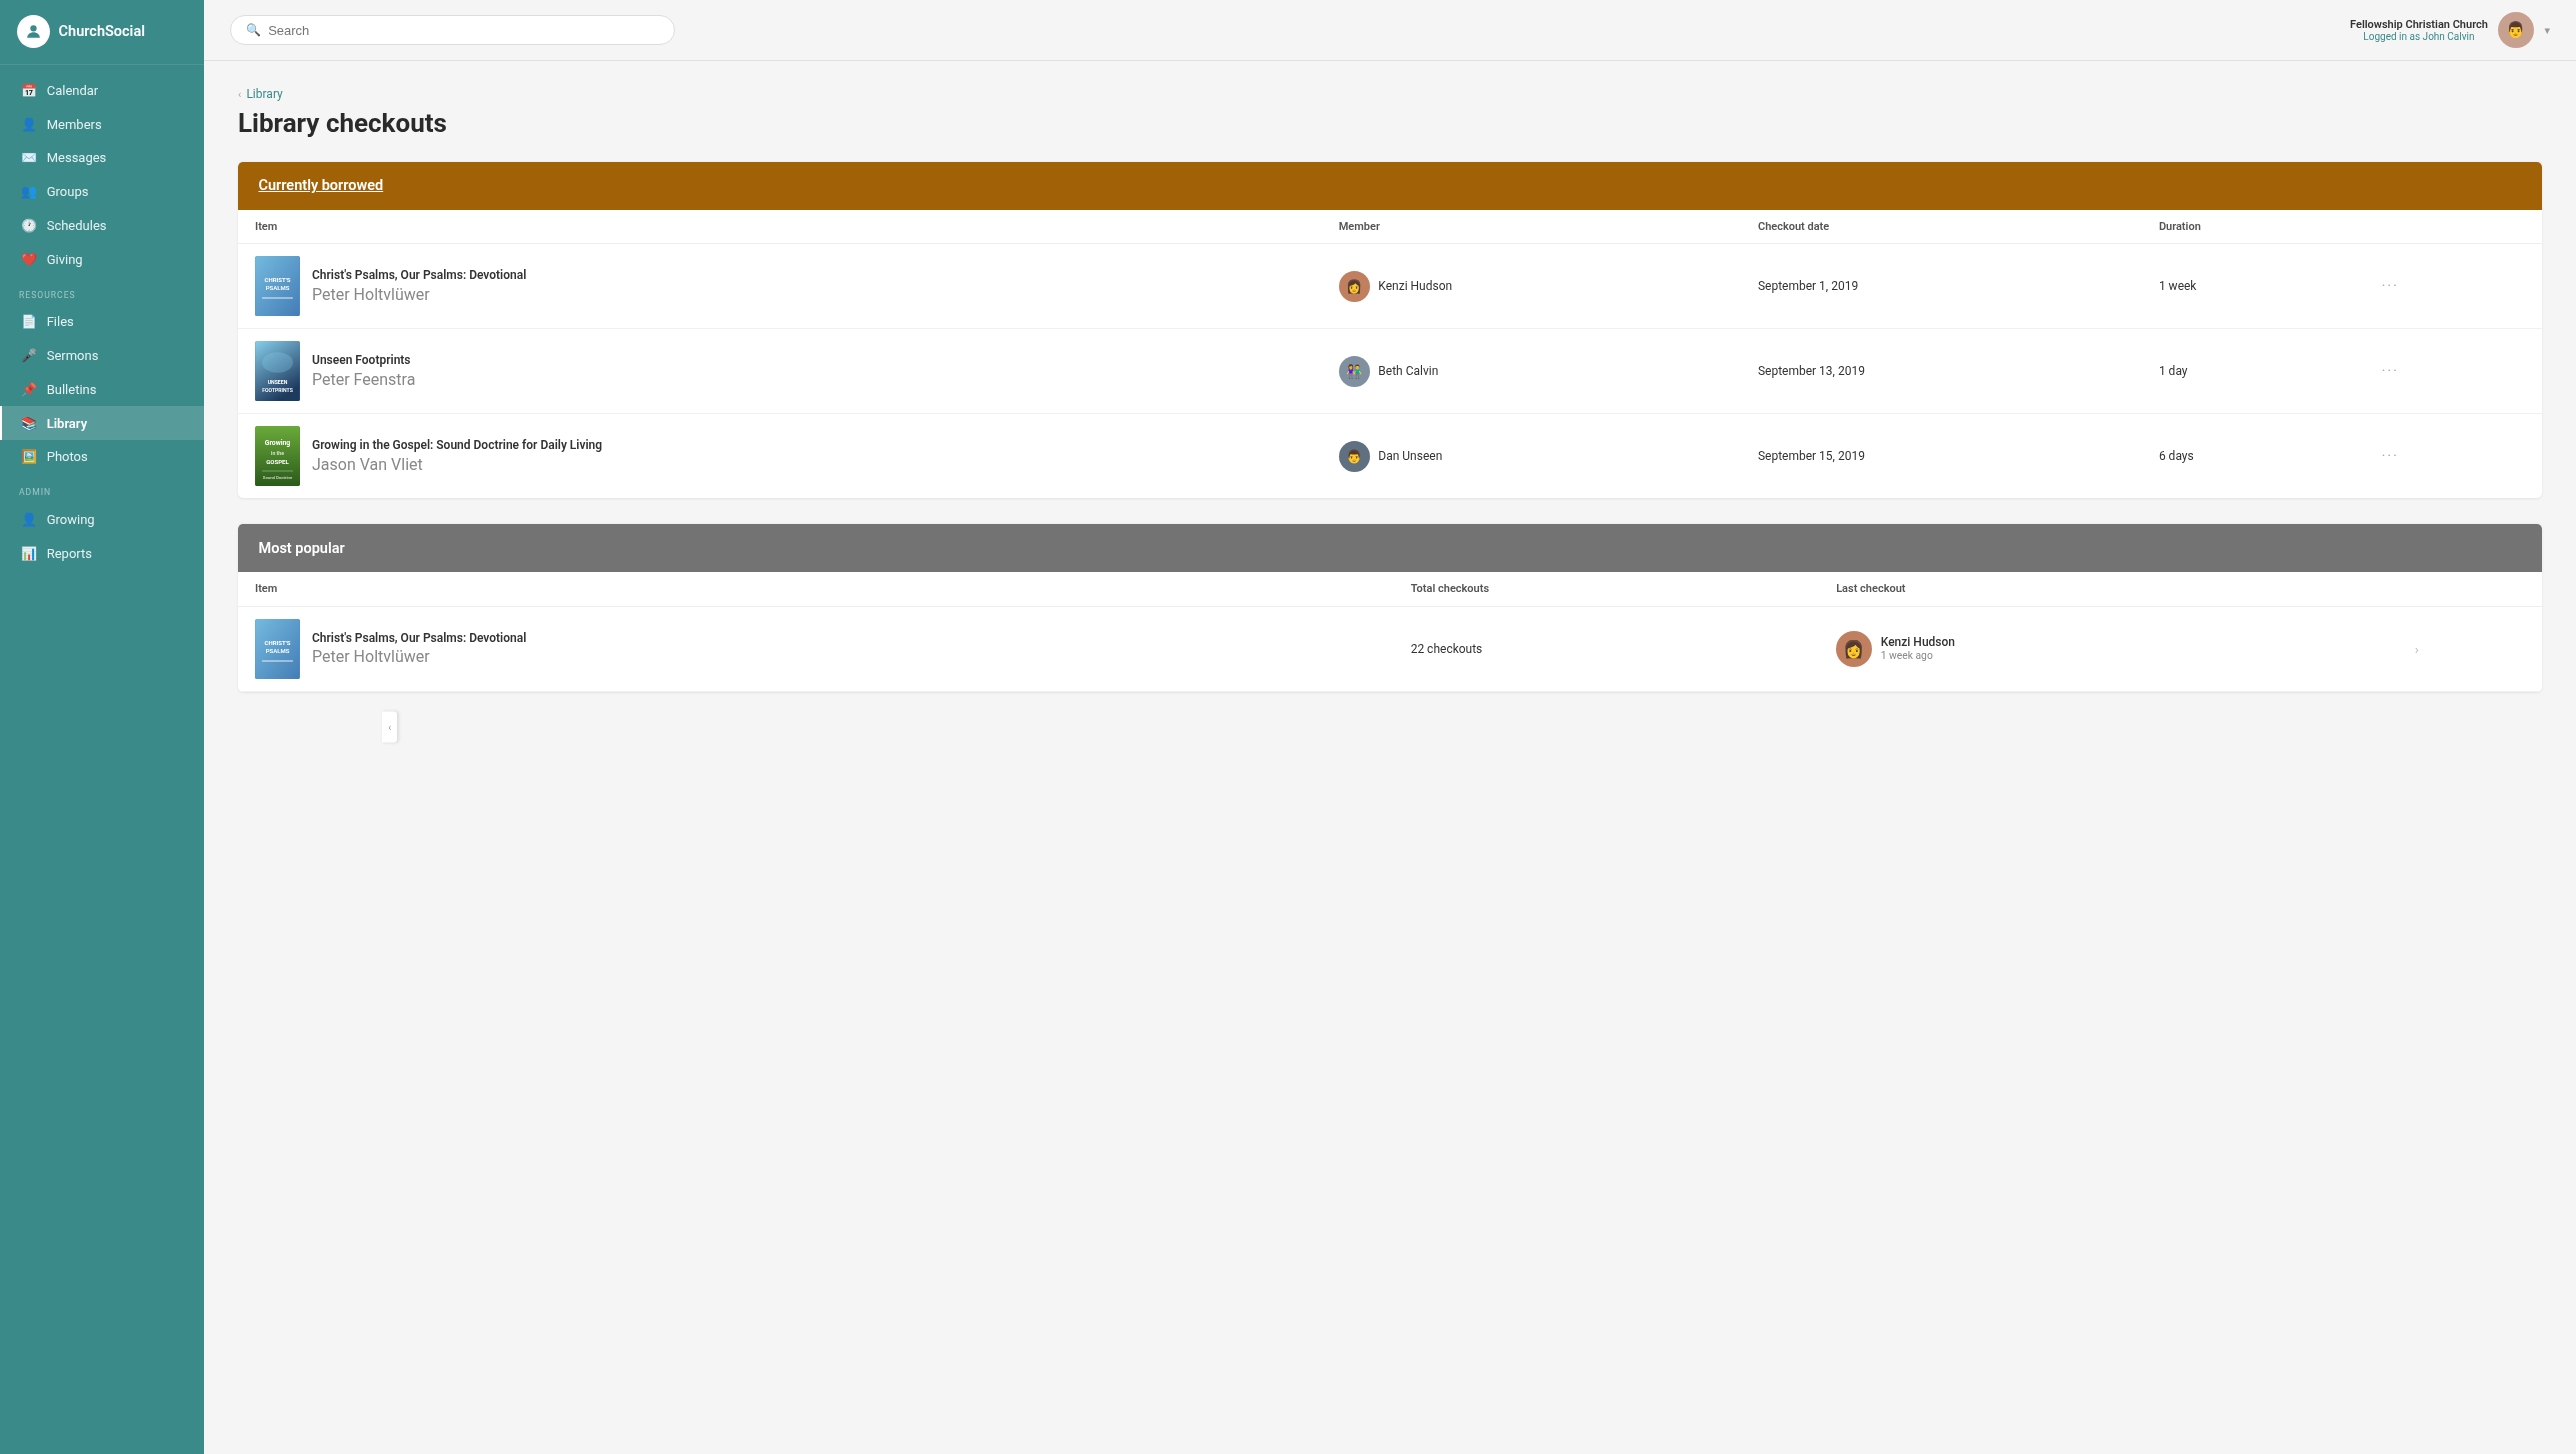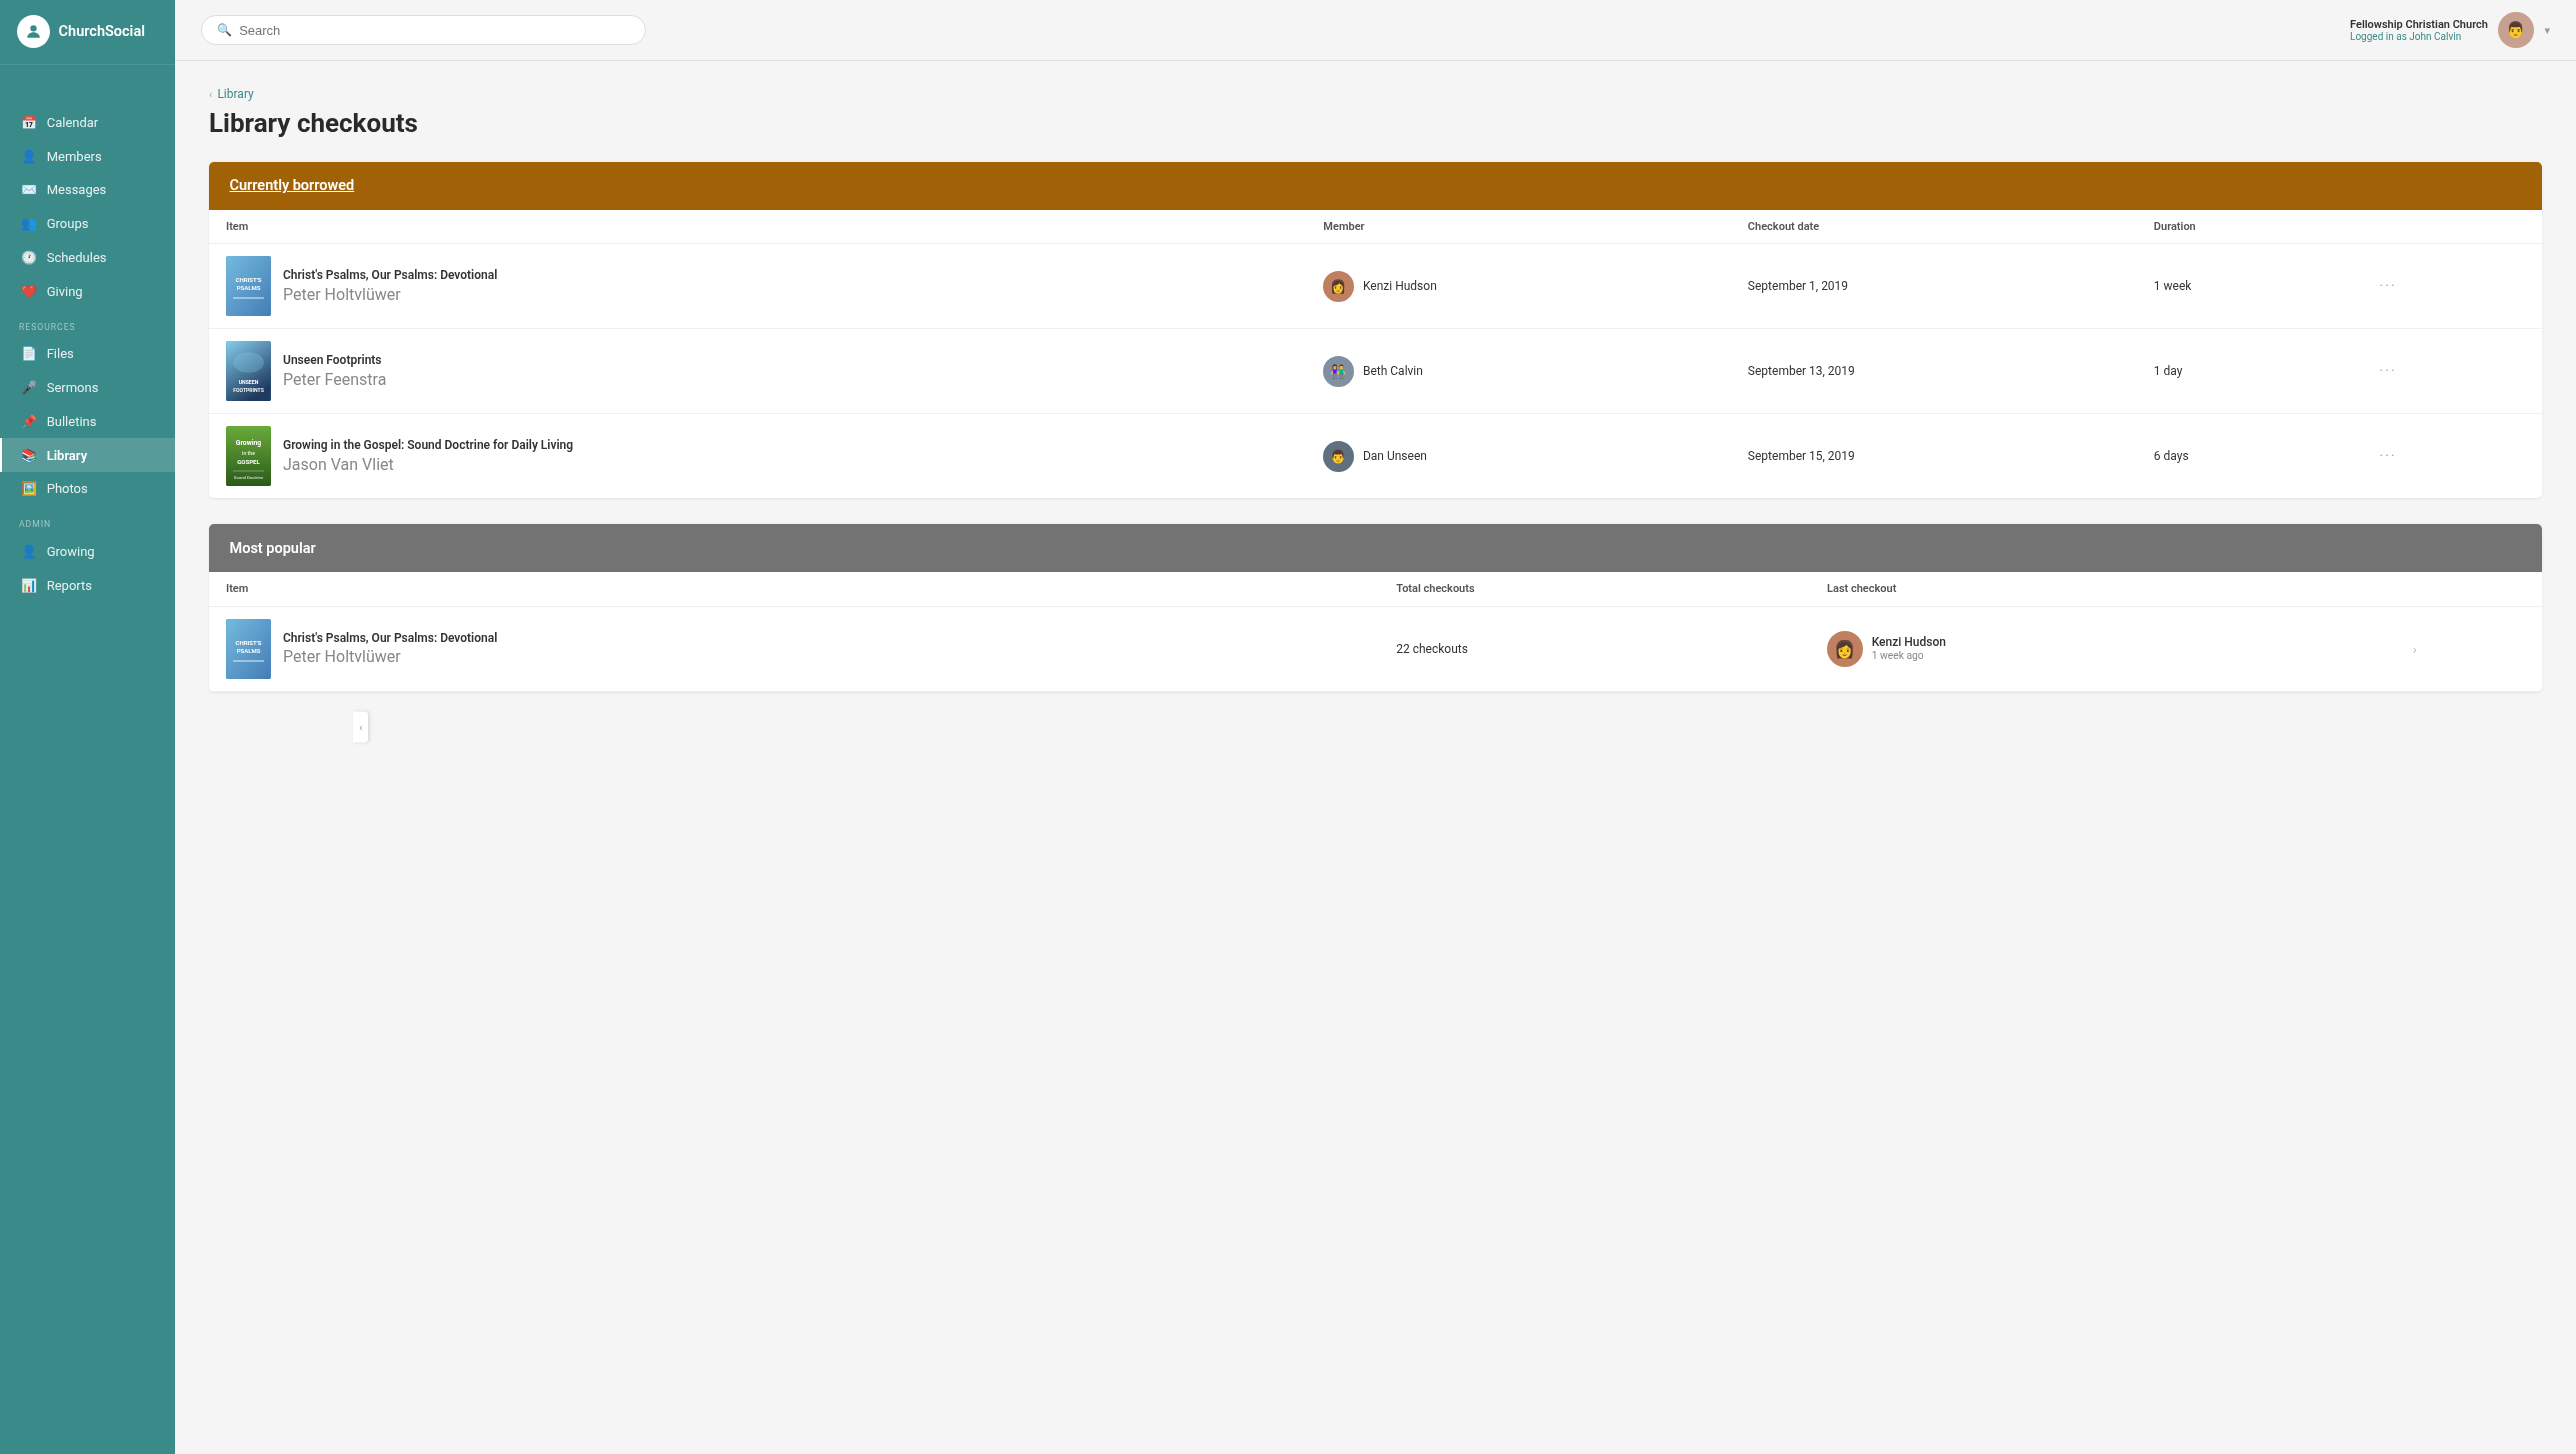--- a/index.html
+++ b/index.html
@@ -1,27 +1,26 @@
 <!DOCTYPE html>
 <html style="font-size:13.7px"><head>
   <meta charset="utf-8">
   <style>
     * { box-sizing: border-box; margin: 0; padding: 0; }
     body { font-family: -apple-system, BlinkMacSystemFont, 'Segoe UI', Roboto, sans-serif; background: #f0f0f0; display: flex; height: 100vh; overflow: hidden; }
 
     
     #sidebar {
-      width: 175px;
+      width: 204px;
       background: #3a8a8a;
       color: #fff;
       display: flex;
       flex-direction: column;
       flex-shrink: 0;
       overflow-y: auto;
-      gap: 32px;
     }
     #sidebar-logo {
       display: flex;
       align-items: center;
       padding: 15.4px 17px;
       gap: 8.6px;
       border-bottom: 0.9px solid rgba(255,255,255,0.1);
     }
     .logo-icon {
       width: 33px;
@@ -119,21 +118,21 @@
       width: 100%;
     }
     .search-icon-el { color: #aaa; font-size: 12px; }
     .header-spacer { flex: 1; }
     #user-area {
       display: flex;
       align-items: center;
       gap: 10.3px;
       cursor: pointer;
     }
-    #user-info { text-align: left; }
+    #user-info { text-align: center; }
     #user-church { font-size: 11px; font-weight: 600; color: #333; }
     #user-logged { font-size: 10px; color: #3a8a8a; }
     #user-avatar {
       width: 36px;
       height: 36px;
       border-radius: 50%;
       overflow: hidden;
       background: #c8a090;
       display: flex;
       align-items: center;

